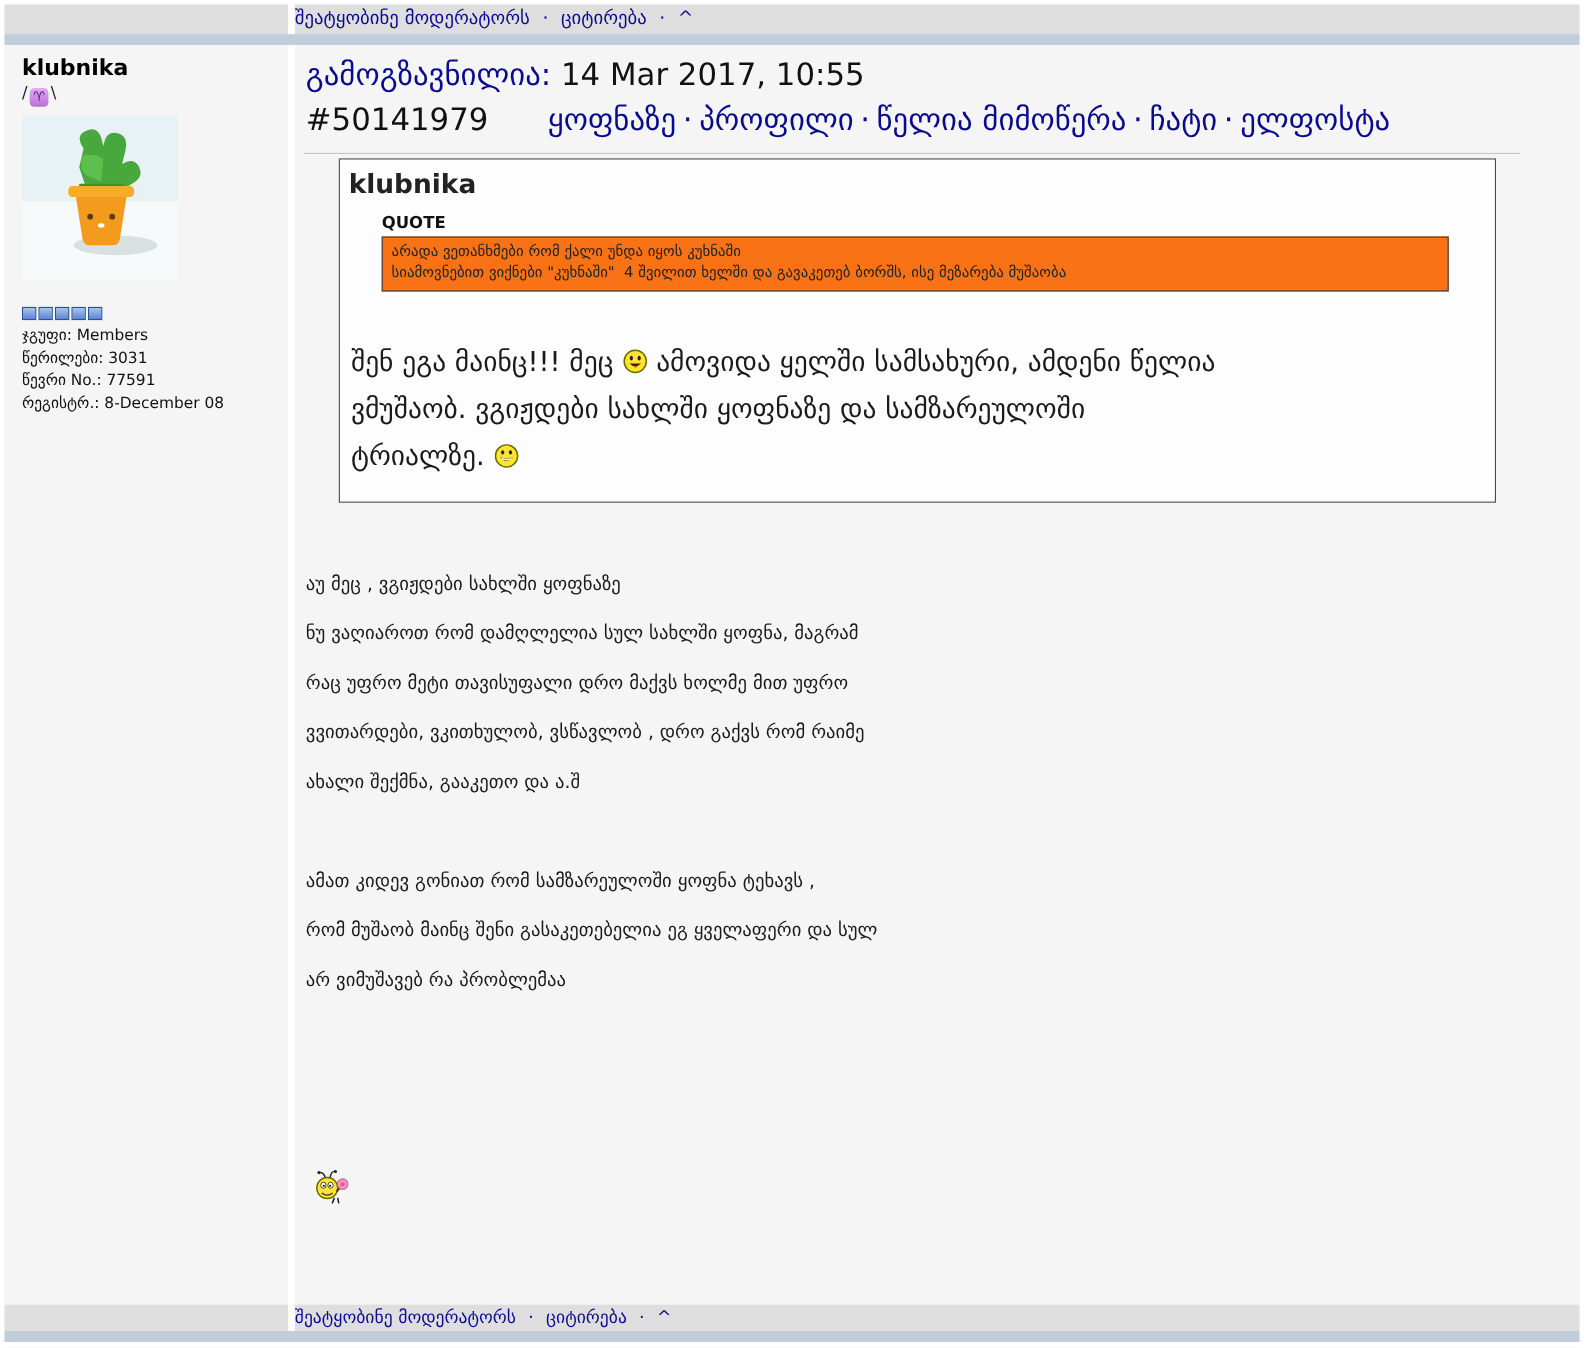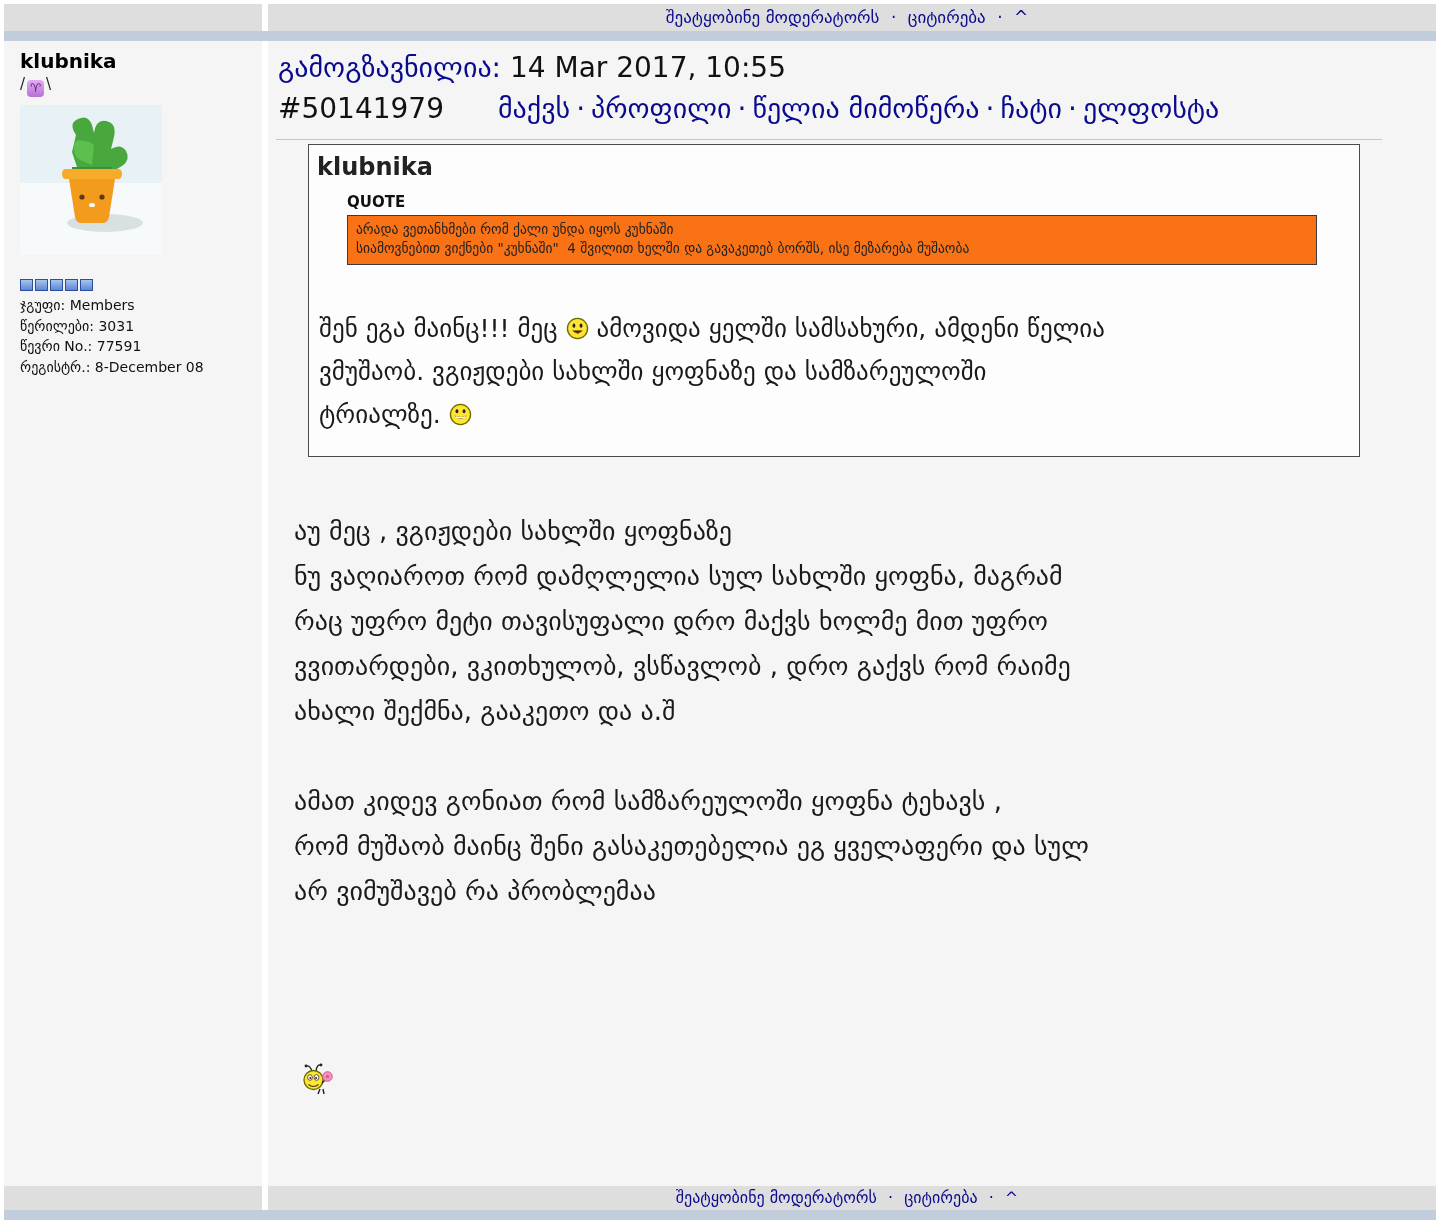--- a/index.html
+++ b/index.html
@@ -4,21 +4,21 @@
 <style>
   * { box-sizing: border-box; margin: 0; padding: 0; }
   html,body { width:1440px; height:1225px; background:#ffffff; }
   body { font-family:"DejaVu Sans", sans-serif; color:#111; overflow:hidden; }
   .page { width:1432px; margin:4px auto 0 auto; }
 
   
   .modbar { display:flex; }
   .modbar .cell-left { width:258px; background:#dedede; }
   .modbar .cell-gap { width:6px; background:#ffffff; }
-  .modbar .cell-right { flex:1; background:#dedede; text-align:center;
+  .modbar .cell-right { flex:1; background:#dedede; text-align:left;
     padding:3px 10px 3px 0; font-size:17px; color:#0a0a8f; }
   .modbar.top .cell-left, .modbar.top .cell-right { height:27px; }
   .modbar.bottom .cell-left, .modbar.bottom .cell-right { height:24px; }
   .modbar.bottom .cell-right { padding-top:2px; font-size:16px; }
   .modbar a, .navy { color:#0a0a8f; text-decoration:none; cursor:pointer; }
 
   .bluestrip { height:10px; background:#c2cddc; width:100%; }
 
   
   .mainrow { display:flex; min-height:1145px; }
@@ -53,21 +53,21 @@
   .quotebox { margin:4px 52px 0 34px; background:#fdfdfd;
     border:1px solid #4a4a4a; padding:8px 10px 16px 8px; }
   .qb-author { font-size:24px; font-weight:bold; color:#222; }
   .qb-quotelabel { font-size:15px; font-weight:bold; margin:12px 0 4px 30px; color:#111; }
   .innerquote { margin:2px 32px 0 30px; background:#f97316; border:1px solid #3a3a3a;
     padding:4px 8px 6px 8px; font-size:13.5px; line-height:19px; color:#222; }
   .qb-reply { margin:42px 2px 4px 2px; font-size:25px; line-height:43px; color:#1a1a1a; }
   .prewrap { white-space:pre-wrap; }
   .smiley { display:inline-block; vertical-align:-3px; }
 
-  .postbody { margin:52px 0 0 20px; font-size:26px; line-height:45px; color:#1a1a1a; }
+  .postbody { margin:52px 0 0 4px; font-size:17px; line-height:45px; color:#1a1a1a; }
   .postbody .para2 { margin-top:45px; }
   .footer-emote { margin:148px 0 0 6px; }
 
   .bottom-white { height:4px; background:#ffffff; }
   .bottom-sliver { height:7px; background:#f4f5f4; border-top:1px solid #ffffff; }
 </style>
 </head>
 <body>
 
 <div class="page">
@@ -117,21 +117,21 @@
         <div>რეგისტრ.: 8-December 08</div>
       </div>
     </div>
 
     <div class="coldiv"></div>
 
     <div class="postcol">
 
       <div class="posthead">
         <span class="posted-link">გამოგზავნილია:</span><span class="postdate"> 14 Mar 2017, 10:55</span><br>
-        <span class="postnum">#50141979</span><span class="headspacer"></span><span class="plink">მაქვს</span><span class="psep">·</span><span class="plink">პროფილი</span><span class="psep">·</span><span class="plink">წელია მიმოწერა</span><span class="psep">·</span><span class="plink">ჩატი</span><span class="psep">·</span><span class="plink">ელფოსტა</span>
+        <span class="postnum">#50141979</span><span class="headspacer"></span><span class="plink">ყოფნაზე</span><span class="psep">·</span><span class="plink">პროფილი</span><span class="psep">·</span><span class="plink">წელია მიმოწერა</span><span class="psep">·</span><span class="plink">ჩატი</span><span class="psep">·</span><span class="plink">ელფოსტა</span>
       </div>
 
       <hr class="headrule">
 
 
       <div class="quotebox">
         <div class="qb-author">klubnika</div>
         <div class="qb-quotelabel">QUOTE</div>
         <div class="innerquote prewrap">არადა ვეთანხმები რომ ქალი უნდა იყოს კუხნაში
 სიამოვნებით ვიქნები "კუხნაში"  4 შვილით ხელში და გავაკეთებ ბორშს, ისე მეზარება მუშაობა</div>

